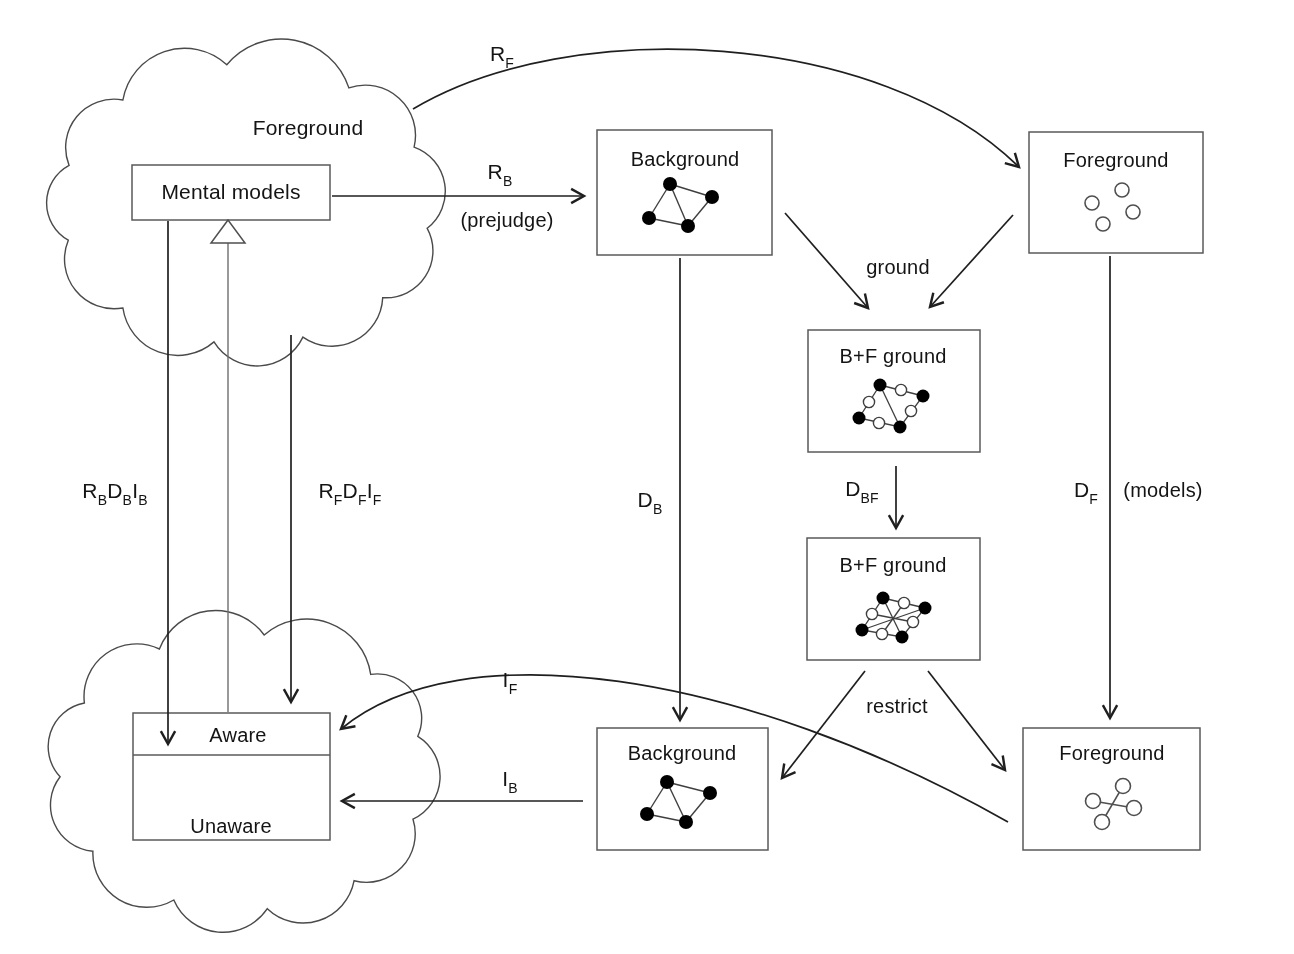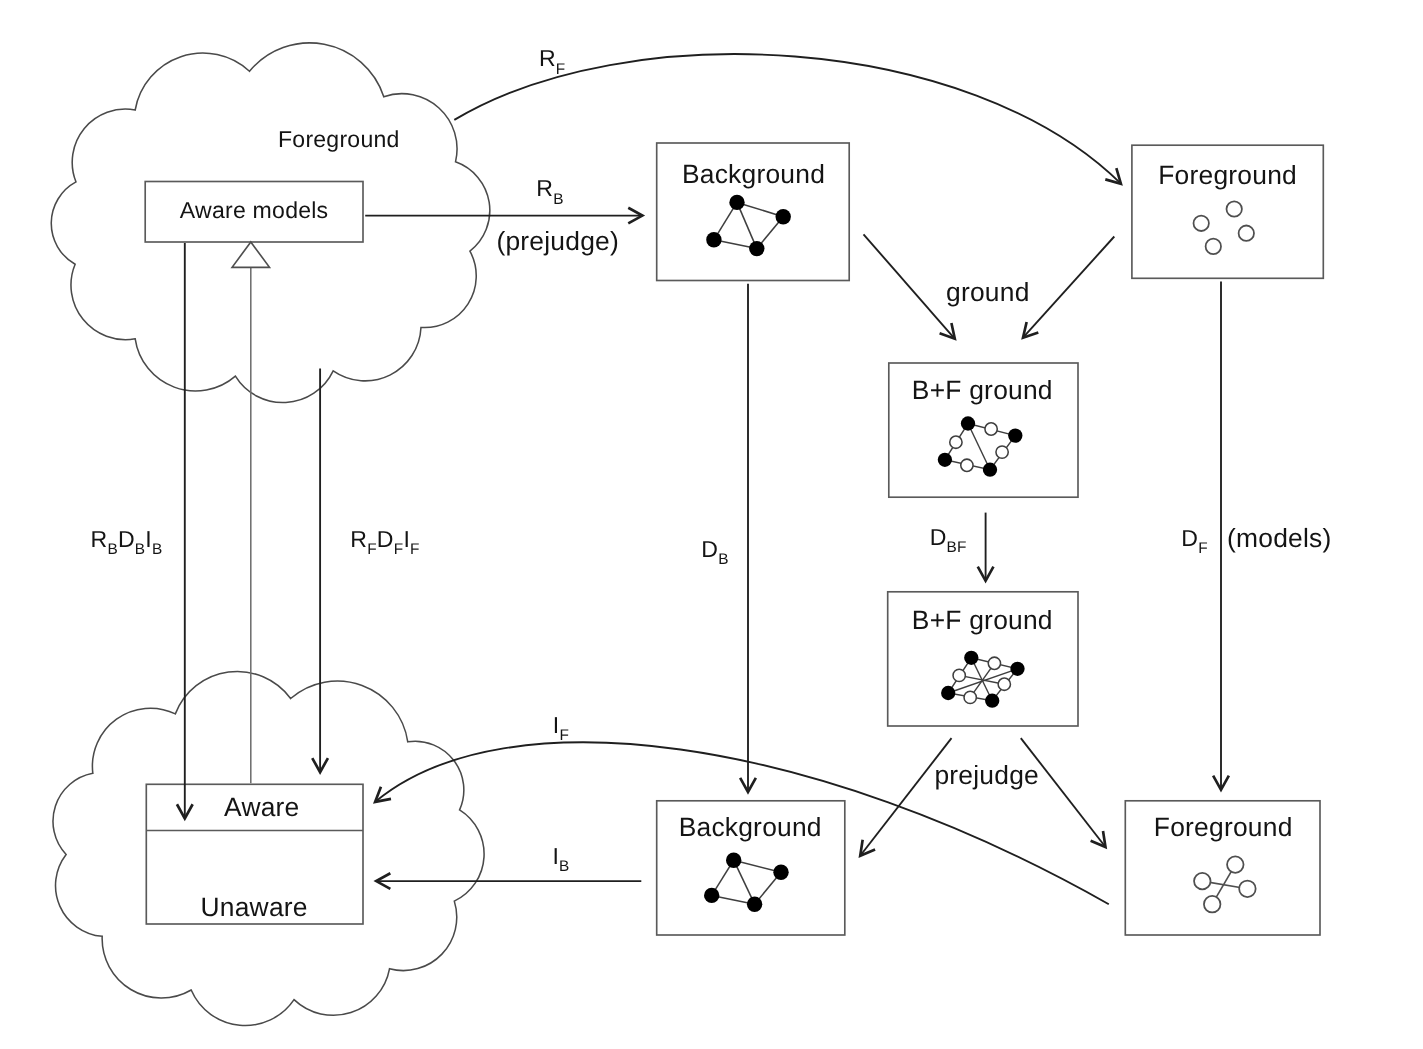--- a/index.html
+++ b/index.html
@@ -1,20 +1,20 @@
 <!DOCTYPE html>
 <html><head>
 <meta charset="utf-8">
 <style>
   html,body{margin:0;padding:0;background:#ffffff;}
   .canvas{position:relative;width:1294px;height:954px;background:#ffffff;overflow:hidden;
           font-family:"Liberation Sans", sans-serif;color:#141414;}
   .canvas svg{position:absolute;left:0;top:0;}
   .lbl{position:absolute;transform:translate(-50%,-50%);white-space:nowrap;
-       font-size:24px;color:#141414;letter-spacing:0.2px;}
+       font-size:20px;color:#141414;letter-spacing:0.2px;}
   .lbl.big{font-size:21px;}
   .lbl sub{font-size:14px;line-height:0;position:relative;top:2px;}
 </style>
 </head>
 <body>
 
 <div class="canvas">
 
   <svg width="1294" height="954" viewBox="0 0 1294 954">
     <defs>
@@ -145,40 +145,40 @@
       <g fill="#ffffff" stroke="#4f4f4f" stroke-width="1.6">
         <circle cx="1123" cy="786" r="7.5"></circle>
           <circle cx="1093" cy="801" r="7.5"></circle>
         <circle cx="1134" cy="808" r="7.5"></circle>
           <circle cx="1102" cy="822" r="7.5"></circle>
       </g>
     </g>
   </svg>
 
   <div class="lbl big" style="left:308px;top:128px">Foreground</div>
-  <div class="lbl big" style="left:231px;top:192px">Aware models</div>
+  <div class="lbl big" style="left:231px;top:192px">Mental models</div>
 
   <div class="lbl" style="left:685px;top:159px">Background</div>
   <div class="lbl" style="left:1116px;top:160px">Foreground</div>
   <div class="lbl" style="left:893px;top:356px">B+F ground</div>
   <div class="lbl" style="left:893px;top:565px">B+F ground</div>
   <div class="lbl" style="left:682px;top:753px">Background</div>
   <div class="lbl" style="left:1112px;top:753px">Foreground</div>
 
   <div class="lbl" style="left:238px;top:735px">Aware</div>
   <div class="lbl" style="left:231px;top:826px">Unaware</div>
 
   <div class="lbl big" style="left:502px;top:54px"><span>R</span><sub>F</sub></div>
   <div class="lbl big" style="left:500px;top:172px"><span>R</span><sub>B</sub></div>
   <div class="lbl" style="left:507px;top:220px">(prejudge)</div>
   <div class="lbl" style="left:898px;top:267px">ground</div>
   <div class="lbl big" style="left:650px;top:500px"><span>D</span><sub>B</sub></div>
   <div class="lbl big" style="left:862px;top:489px"><span>D</span><sub>BF</sub></div>
   <div class="lbl big" style="left:1086px;top:490px"><span>D</span><sub>F</sub></div>
   <div class="lbl" style="left:1163px;top:490px">(models)</div>
-  <div class="lbl" style="left:897px;top:706px">prejudge</div>
-  <div class="lbl big" style="left:510px;top:660px"><span>I</span><sub>F</sub></div>
+  <div class="lbl" style="left:897px;top:706px">restrict</div>
+  <div class="lbl big" style="left:510px;top:680px"><span>I</span><sub>F</sub></div>
   <div class="lbl big" style="left:510px;top:779px"><span>I</span><sub>B</sub></div>
 
   <div class="lbl big" style="left:115px;top:491px"><span>R</span><sub>B</sub><span>D</span><sub>B</sub><span>I</span><sub>B</sub></div>
   <div class="lbl big" style="left:350px;top:491px"><span>R</span><sub>F</sub><span>D</span><sub>F</sub><span>I</span><sub>F</sub></div>
 
 </div>
 
 </body></html>

